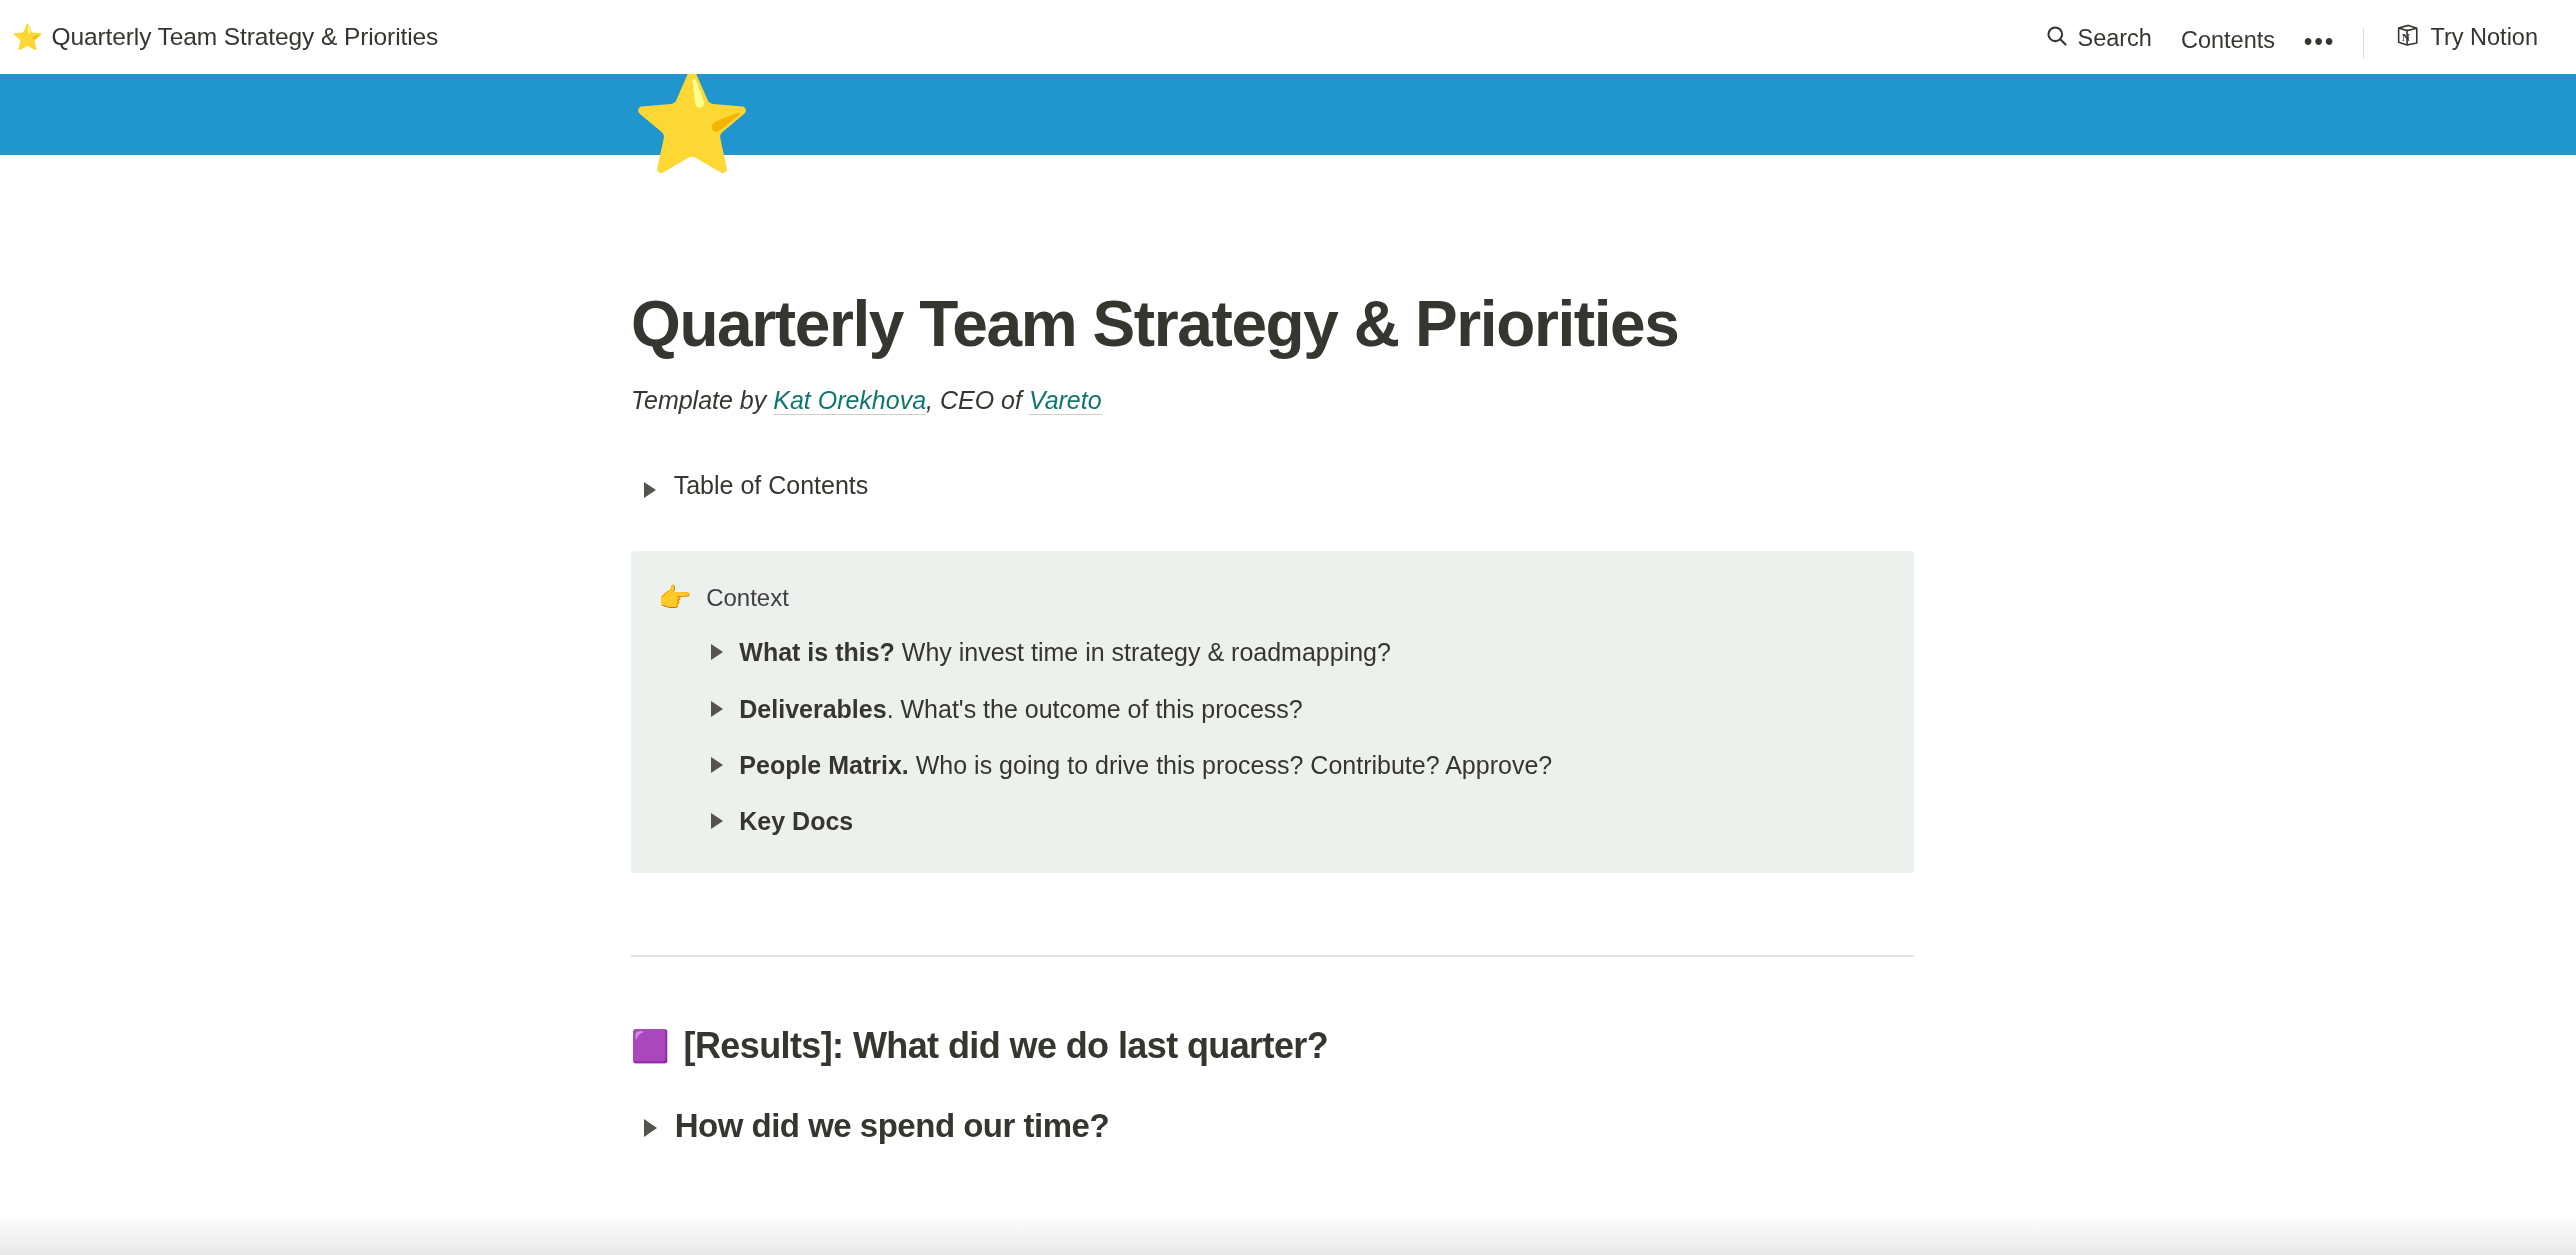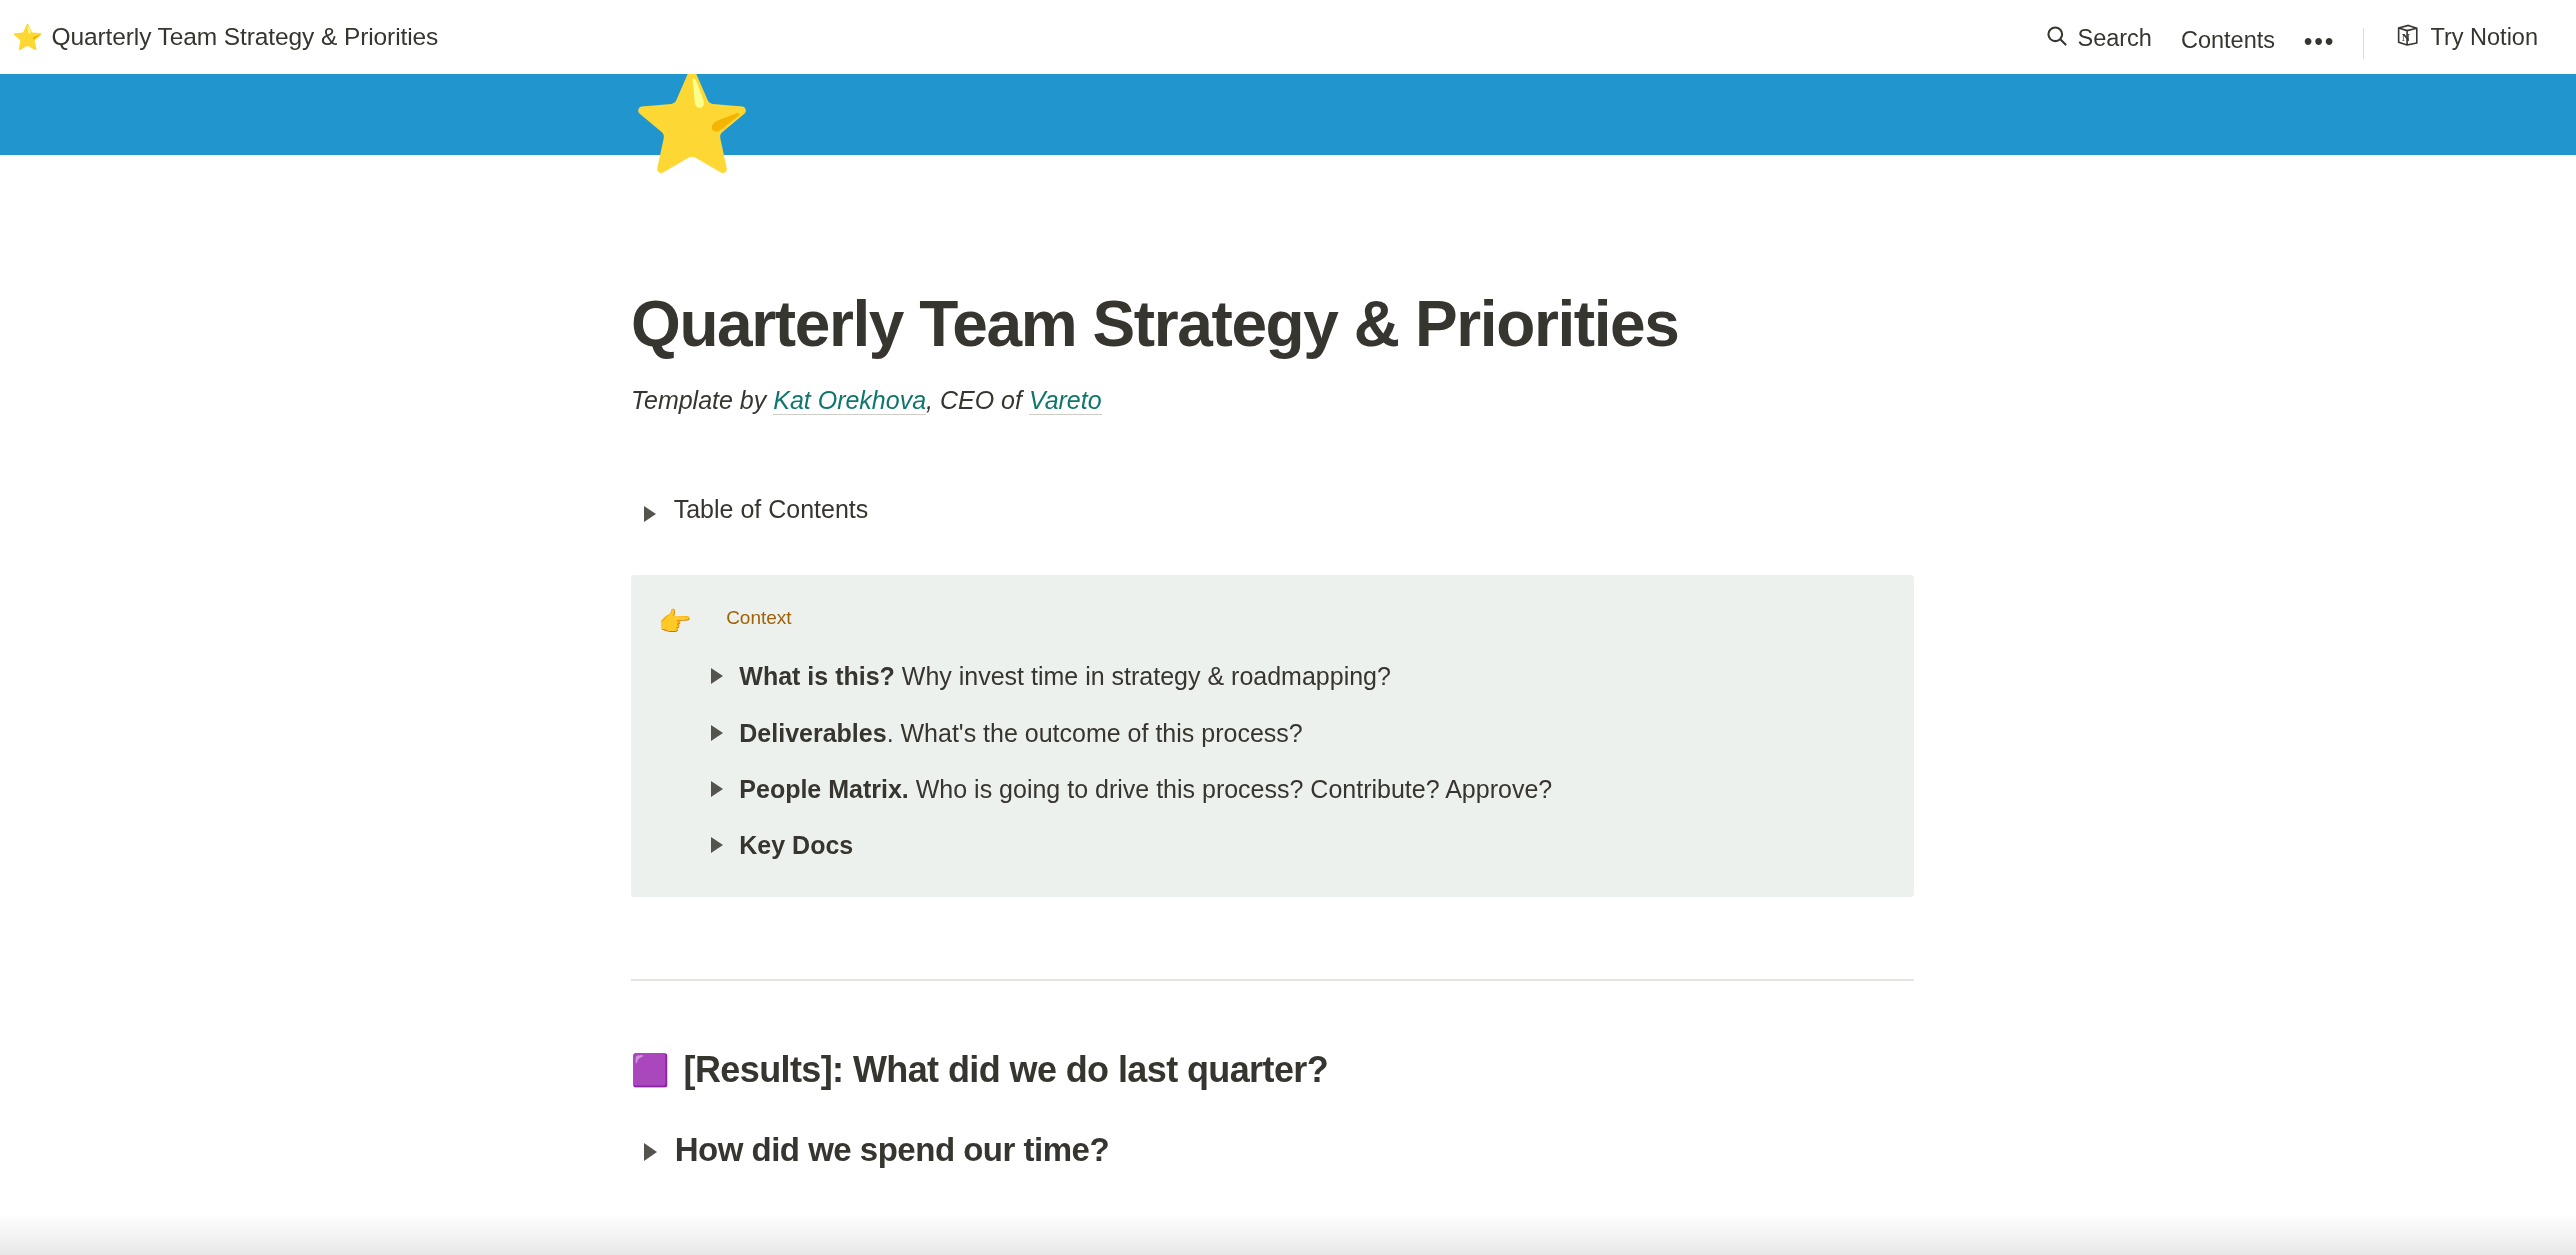--- a/index.html
+++ b/index.html
@@ -142,21 +142,21 @@
   .tri {
     flex: 0 0 auto;
     width: 0; height: 0;
     border-left: 12.7px solid #55534e;
     border-top: 8.2px solid transparent;
     border-bottom: 8.2px solid transparent;
     cursor: pointer;
   }
 
   #toc {
-    margin-top: 76px;
+    margin-top: 52px;
     padding-left: 12.7px;
   }
   #toc .tri { margin-top: 11px; }
   #toc-label {
     font-size: 25px;
     color: #37352f;
   }
 
   
   #callout {
@@ -169,24 +169,23 @@
   #callout-head {
     display: flex;
     align-items: flex-start;
     gap: 14.5px;
   }
   #callout-emoji {
     font-size: 27px;
     line-height: 1.2;
   }
   #callout-title {
-    font-size: 19px;
-    color: #a16207;
+    font-size: 24px;
+    color: #404040;
     line-height: 1.3;
-    margin-left: 20px;
   }
   #callout-list {
     margin-top: 16.3px;
     padding-left: 53px;
   }
   .callout-item {
     display: flex;
     align-items: flex-start;
     gap: 16.3px;
     margin-top: 20px;

